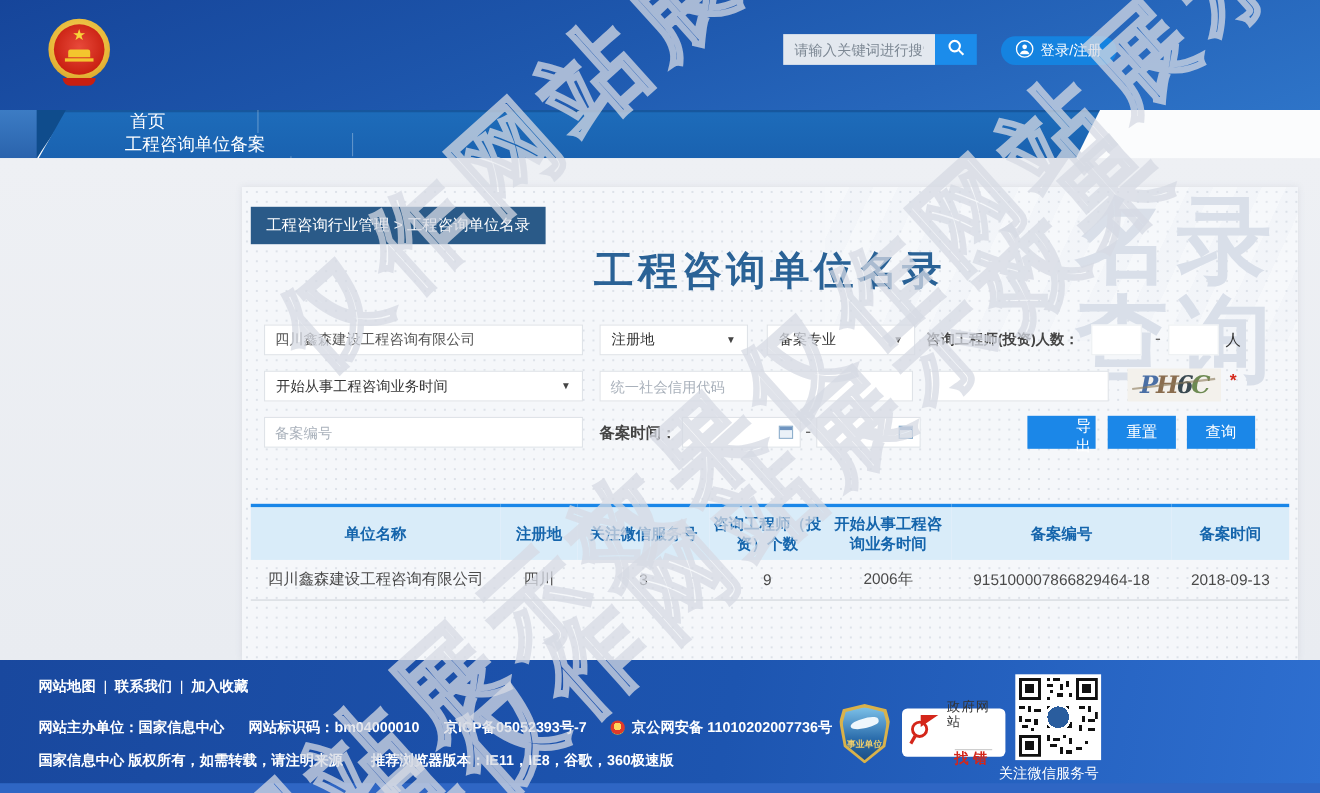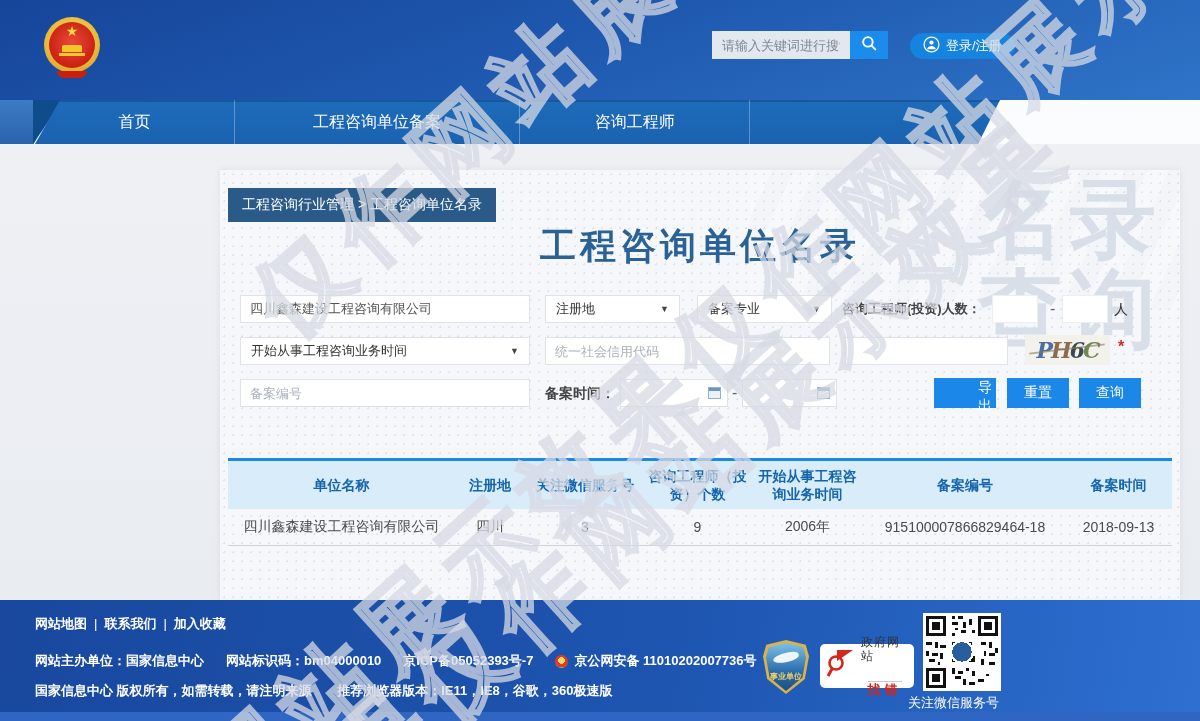--- a/index.html
+++ b/index.html
@@ -32,21 +32,21 @@
   
   .navrow{position:absolute;top:100px;left:0;width:1200px;height:44px;background:#fbfcfd;}
   .nav-cap{position:absolute;left:0;top:0;width:58px;height:44px;
           background:linear-gradient(180deg,#3c7cc4,#2a63ad);
           clip-path:polygon(0 0,100% 0,58% 100%,0 100%);}
   .nav-fold{position:absolute;left:33px;top:0;width:30px;height:44px;background:#0f4c8c;
           clip-path:polygon(0 0,100% 0,0 100%);}
   .navbar{position:absolute;left:35px;top:0;width:965px;height:44px;display:flex;
           background:linear-gradient(180deg,#1d6cba,#1a62b0);
           clip-path:polygon(25px 0,100% 0,calc(100% - 22px) 100%,0 100%);
-          box-shadow:inset 0 2px 0 rgba(10,40,90,.30);}
+          box-shadow:inset 0 2px 0 rgba(10,40,90,.30);flex-direction:column;}
   .nav-item{display:flex;align-items:center;justify-content:center;color:#fff;font-size:16px;
           cursor:pointer;box-sizing:border-box;}
   .nav-item.sep{border-right:1px solid rgba(255,255,255,.30);}
   .ni-0{width:20.7%;} .ni-1{width:29.6%;text-align:center;} .ni-2{width:23.8%;} .ni-3{width:25.9%;}
 
   
   .content{position:absolute;top:144px;left:0;width:1200px;height:456px;
           background:linear-gradient(180deg,#eef0f4 0%,#e9ecf1 100%);}
   .panel{position:absolute;left:220px;top:26px;width:960px;height:430px;
           background-color:#f5f7fa;

